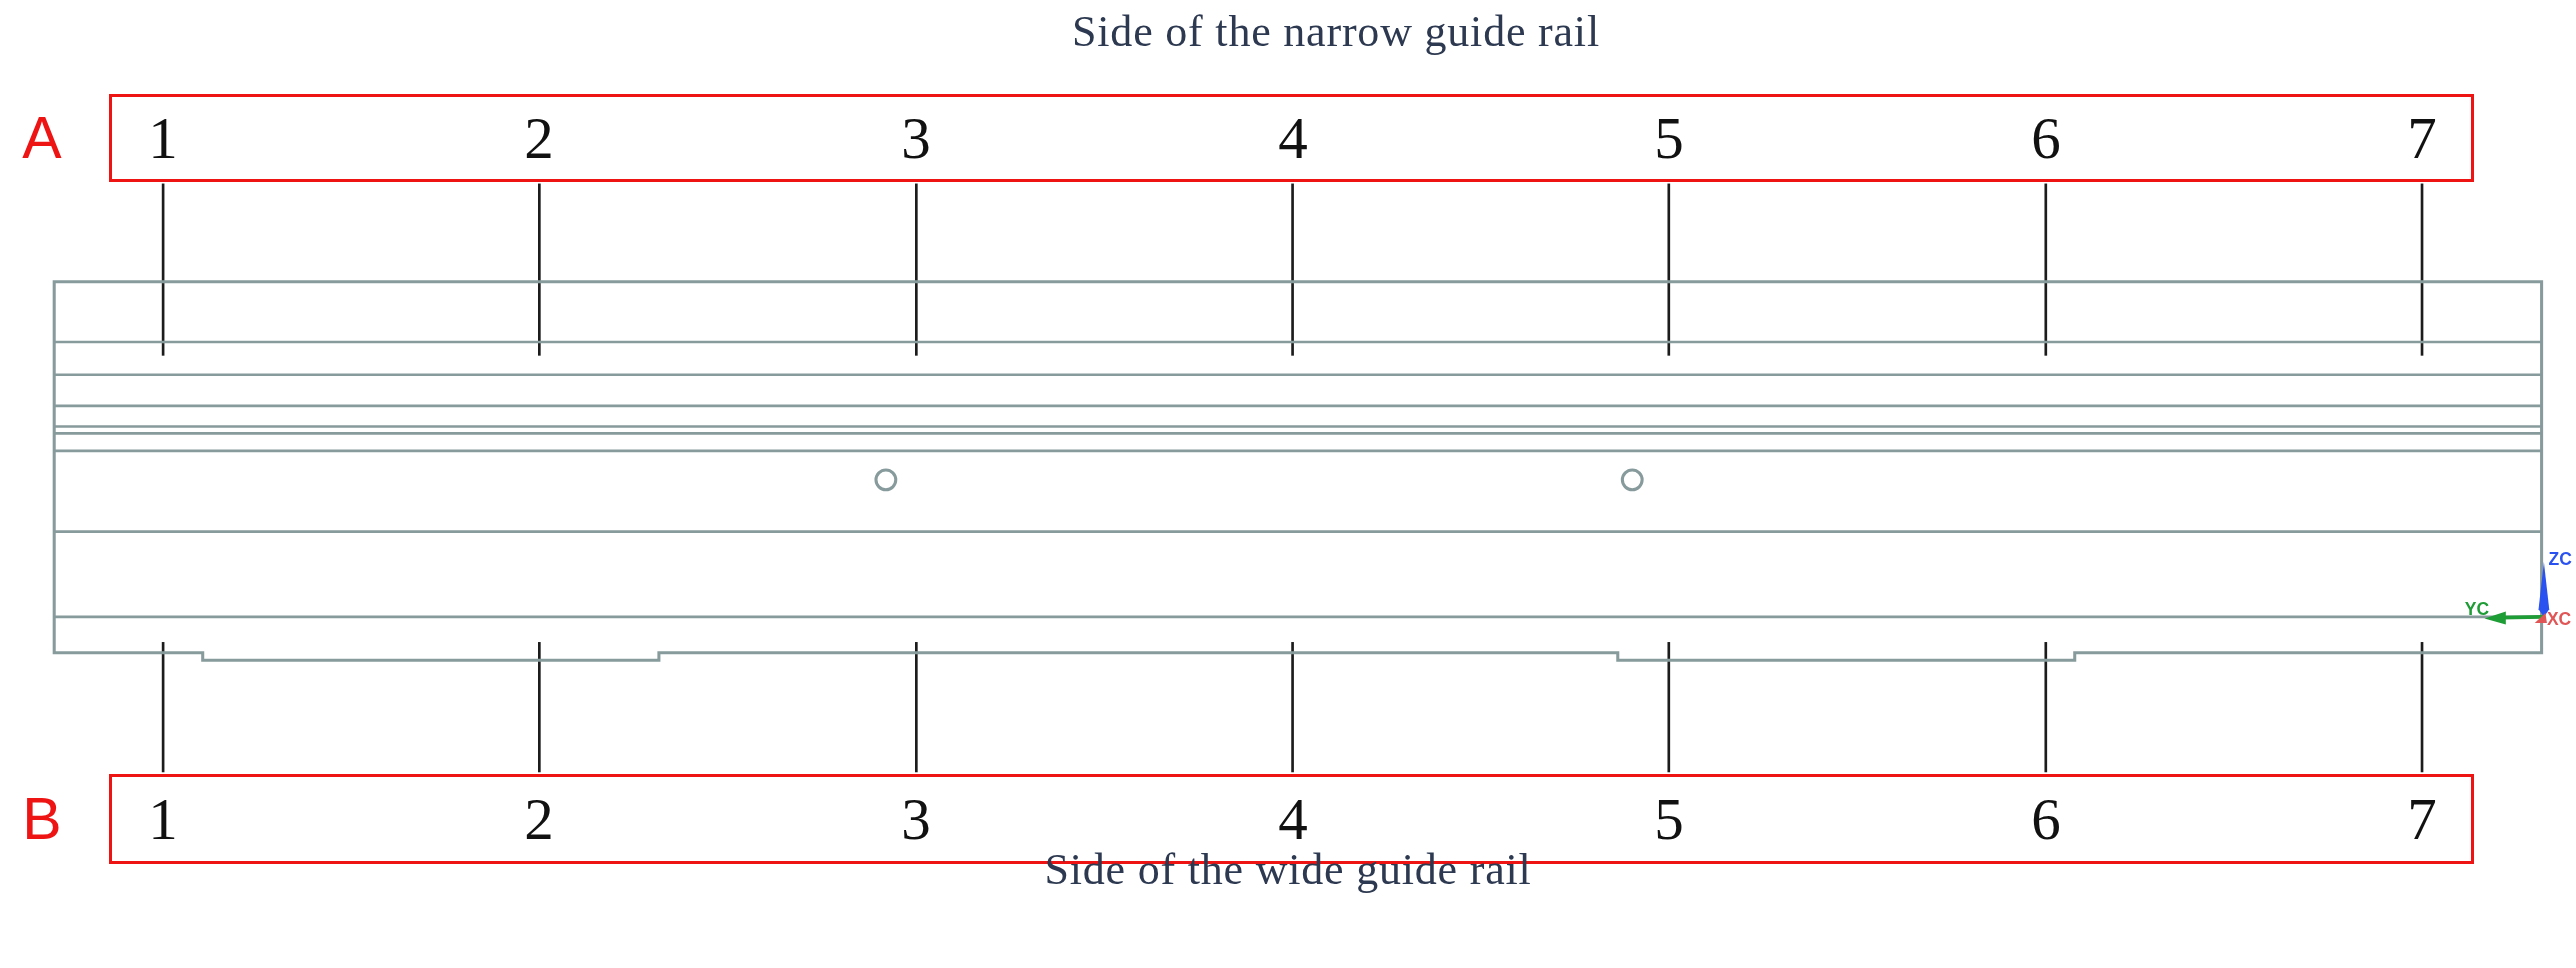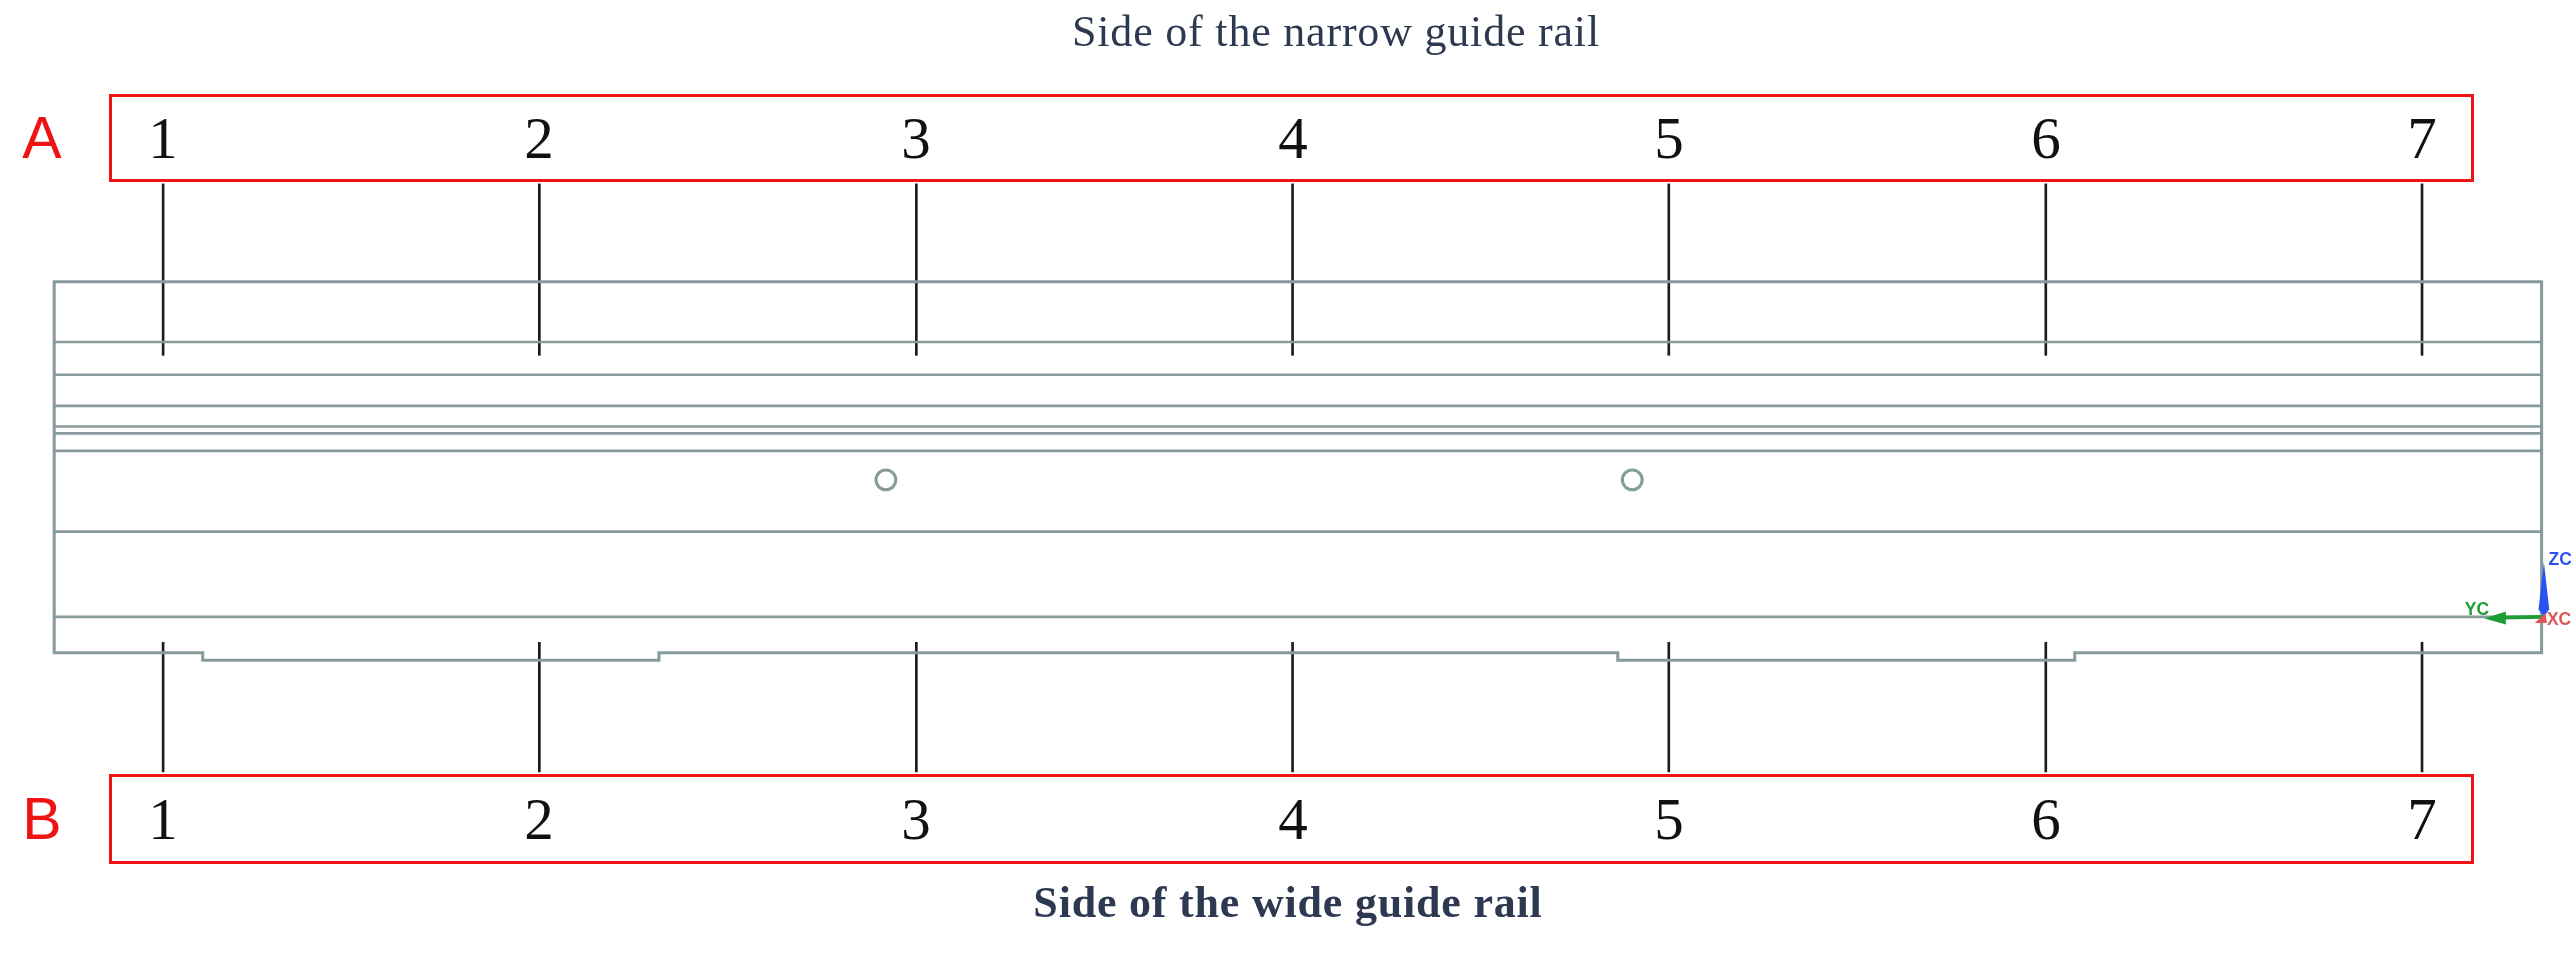--- a/index.html
+++ b/index.html
@@ -15,21 +15,21 @@
     position: absolute;
     left: 0;
     width: 100%;
     text-align: center;
     font-size: 44px;
     line-height: 1.2;
     color: var(--title-navy, #2d3950);
     letter-spacing: 0.8px;
   }
   #top-title    { top: 6px; padding-left: 48px; }
-  #bottom-title { top: 877px; font-weight: bold; }
+  #bottom-title { top: 844px; }
   .marker-box {
     position: absolute;
     left: 109px;
     width: 2365px;
     border: 3.8px solid var(--box-red, #ee1414);
     box-sizing: border-box;
     background: transparent;
   }
   #row-a-box { top: 94px;  height: 88px; }
   #row-b-box { top: 774px; height: 90px; }

